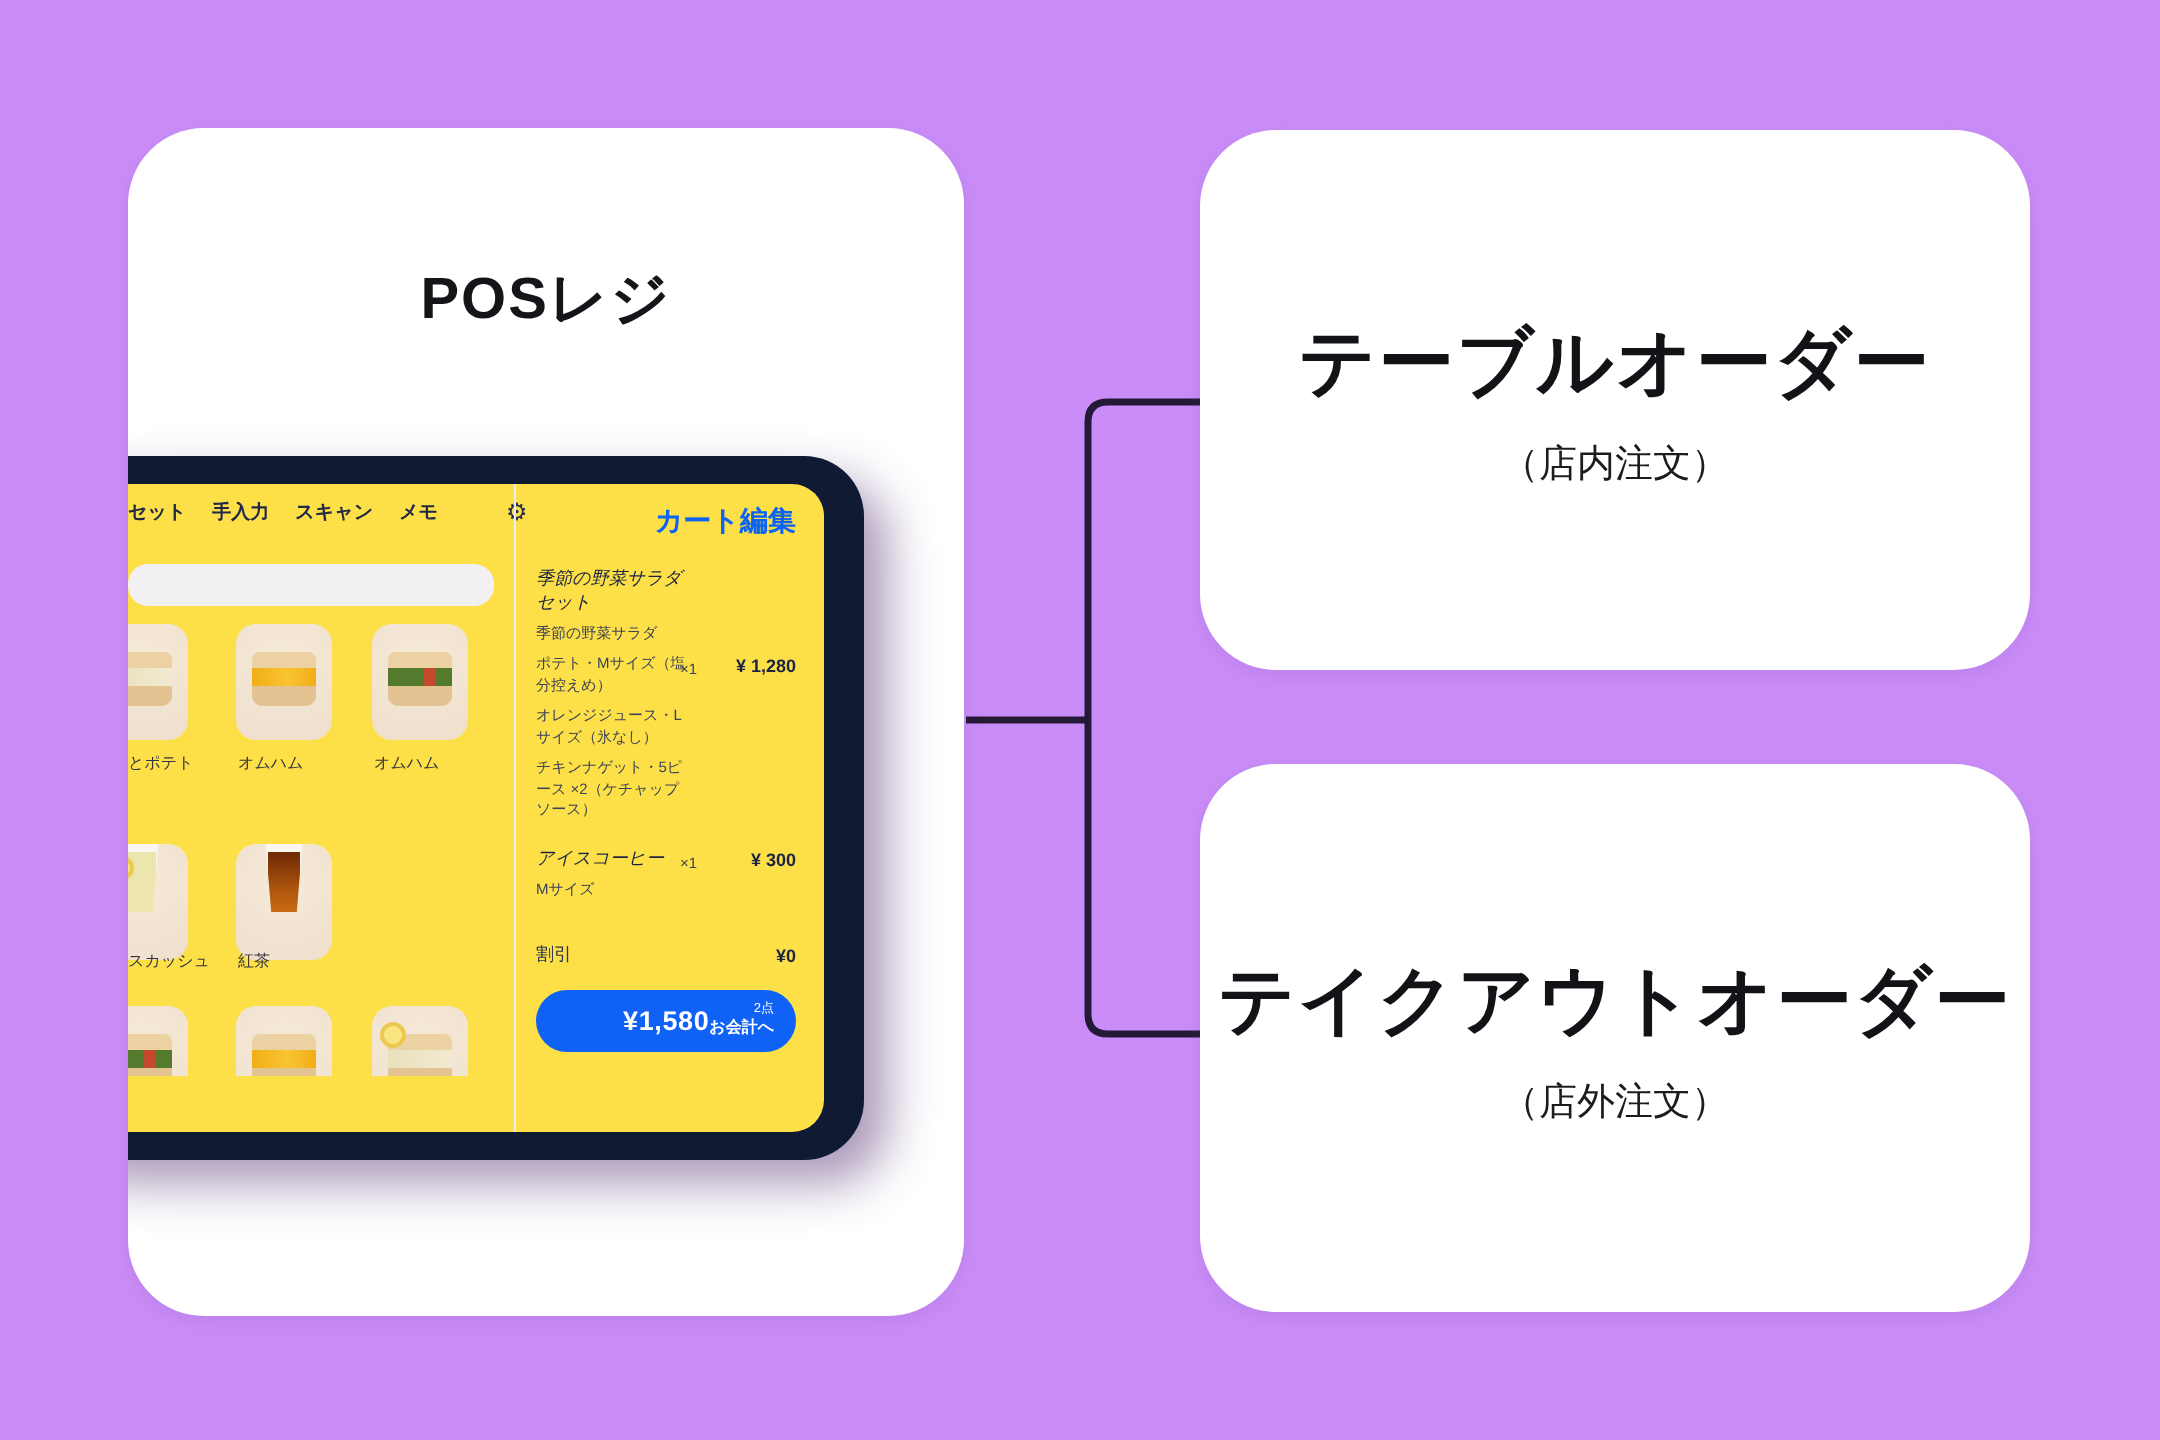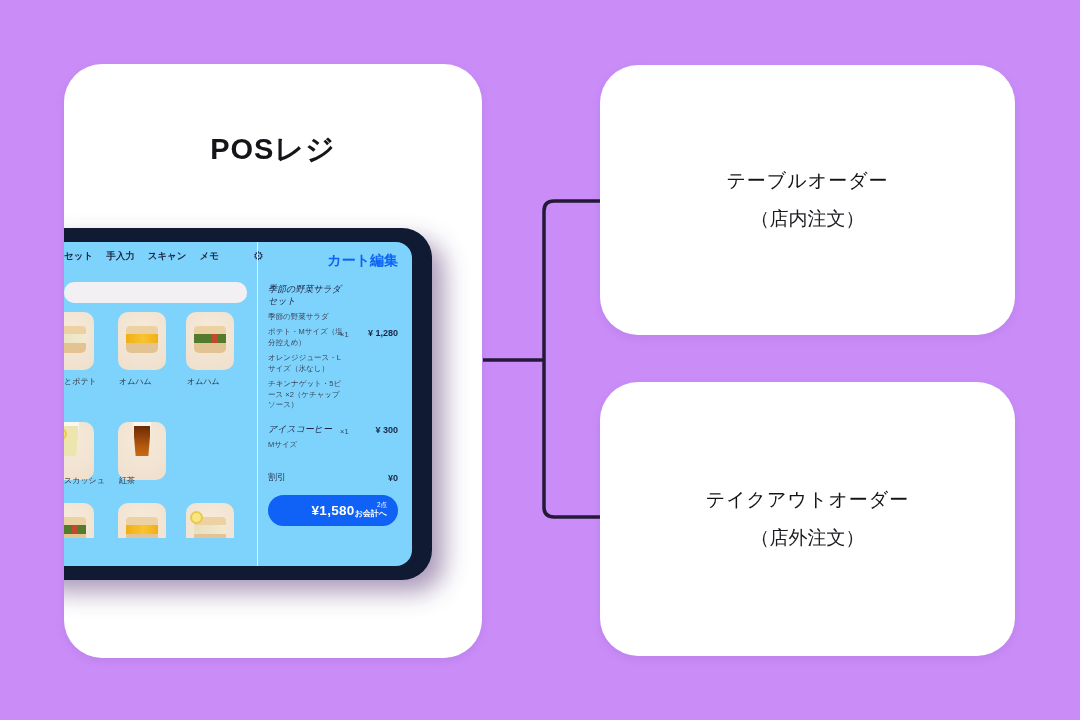--- a/index.html
+++ b/index.html
@@ -22,32 +22,32 @@
   .pos-title {
     margin-top:66px; text-align:center;
     font-size:29px; font-weight:700; color:#141419; letter-spacing:1px;
   }
   .order-card {
     left:600px; width:415px;
     display:flex; flex-direction:column; align-items:center; justify-content:center;
   }
   .order-card.top { top:65px; height:270px; }
   .order-card.bottom { top:382px; height:274px; }
-  .order-title { font-size:19px; font-weight:400; color:#131317; letter-spacing:1px; }
+  .order-title { font-size:38px; font-weight:700; color:#131317; letter-spacing:1px; }
   .order-subtitle { font-size:19px; font-weight:500; color:#1b1b20; margin-top:12px; }
 
   
   .tablet {
     position:absolute; left:-42px; top:164px; width:410px; height:352px;
     background:#101a33; border-radius:30px;
     box-shadow:12px 12px 24px rgba(66,28,100,0.45);
   }
   .screen {
     position:absolute; left:6px; top:14px; right:20px; bottom:14px;
-    background:#7dd3fc; border-radius:4px 16px 16px 4px; overflow:hidden;
+    background:#fde047; border-radius:4px 16px 16px 4px; overflow:hidden;
   }
 
   
   .menu-panel { position:absolute; left:0; top:0; bottom:0; width:229px; }
   .nav {
     position:absolute; left:36px; top:7px; display:flex; align-items:center; gap:13px;
     font-size:9.5px; font-weight:700; color:#202945; white-space:nowrap;
   }
   .gear { font-size:12px; font-weight:400; margin-left:21px; color:#2a3150; }
   .search-bar {

